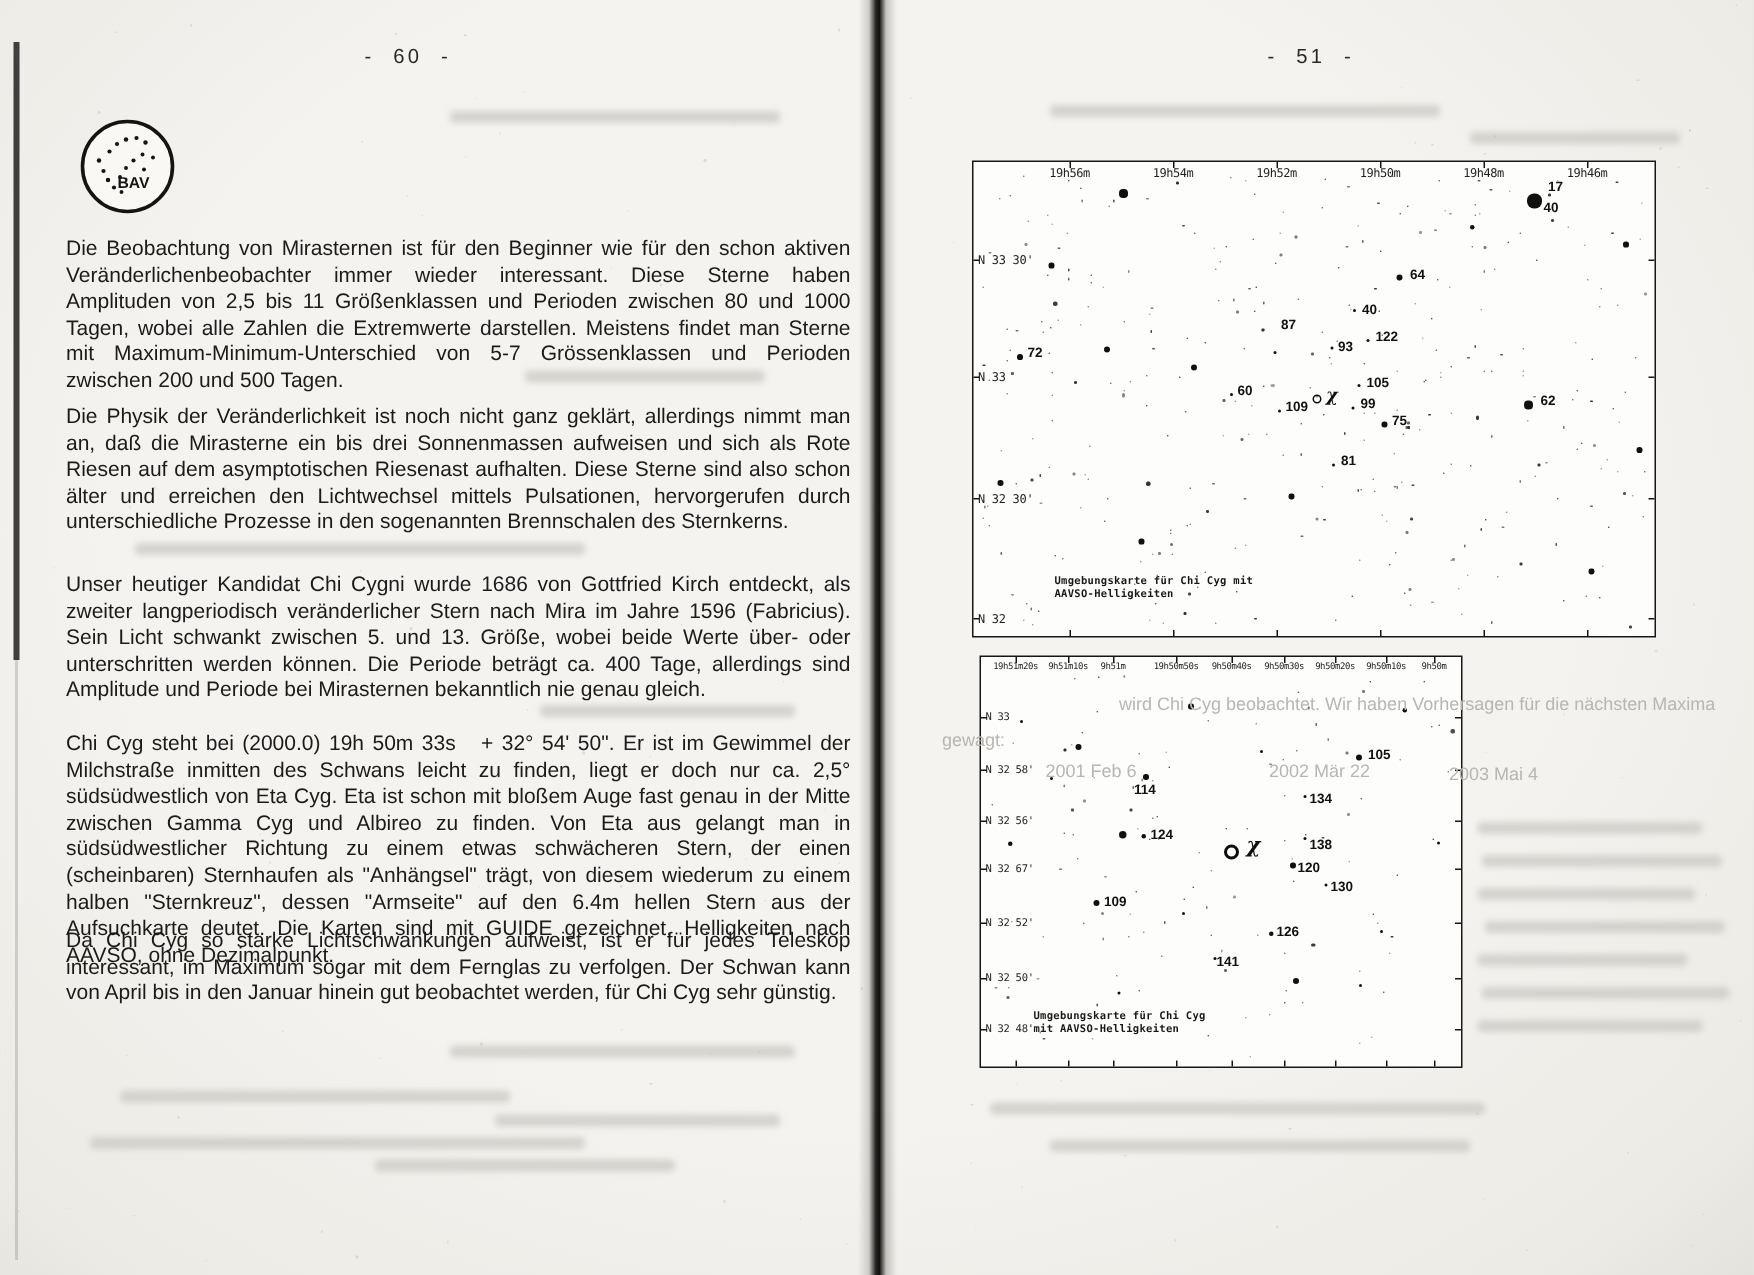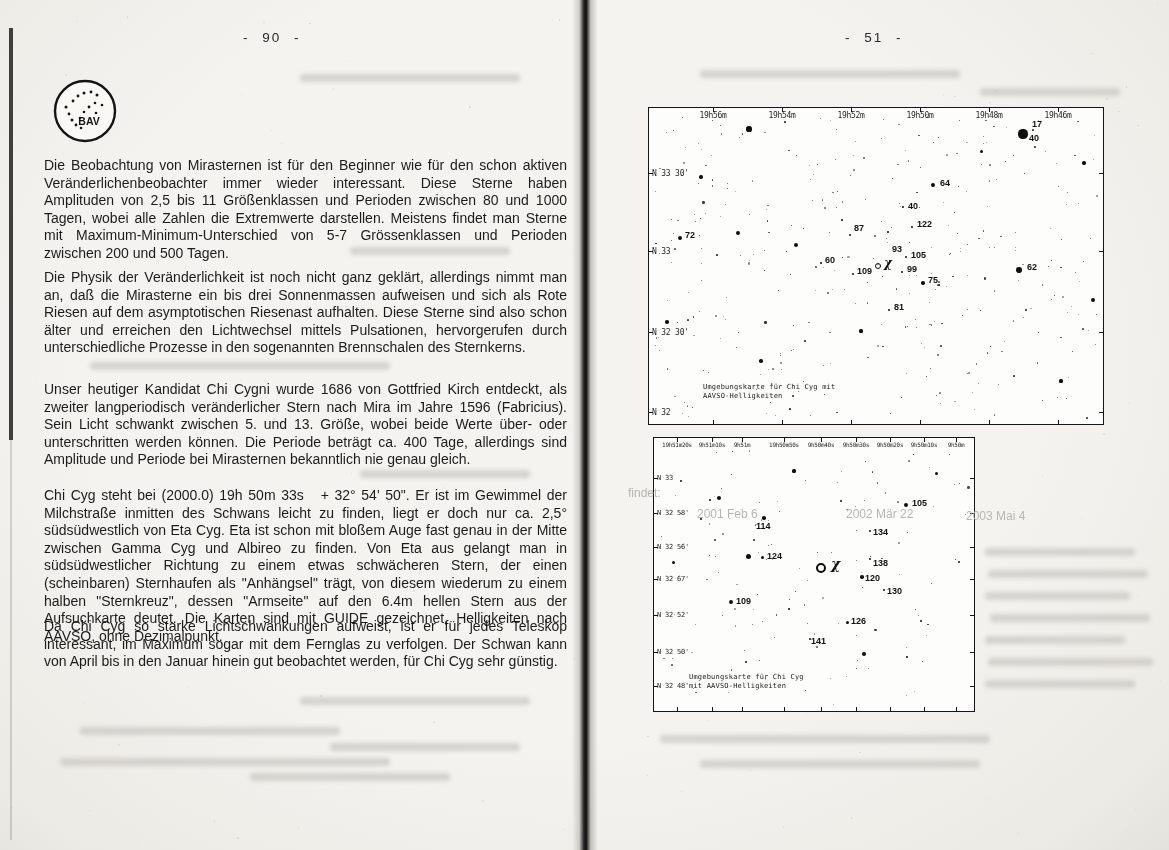--- a/index.html
+++ b/index.html
@@ -48,21 +48,21 @@
     font-family:"DejaVu Sans Mono", monospace; color:#1f1f1f; letter-spacing:-0.2px;
   }
   .tick { position:absolute; background:#161616; }
   .star { position:absolute; border-radius:50%; background:#101010; }
   .star.open  { background:transparent; border:1.6px solid #101010; }
   .star.open2 { background:transparent; border:2.4px solid #0c0c0c; }
   .slabel { position:absolute; font-weight:bold; color:#101010; white-space:nowrap;
             font-family:"Liberation Sans", sans-serif; line-height:1; }
   .slabel.chi { font-family:"DejaVu Serif", serif; font-style:italic; }
   .cap {
-    position:absolute; font-family:"DejaVu Sans Mono", monospace; font-weight:normal;
+    position:absolute; font-family:"DejaVu Sans Mono", monospace; font-weight:bold;
     font-size:7px; line-height:9px; color:#181818; letter-spacing:.2px;
   }
   .speck  { position:absolute; border-radius:50%; background:#161616; }
   .pspeck { position:absolute; border-radius:50%; background:#90908c; z-index:1; }
   .ghost {
     position:absolute; color:#b7b6b1; z-index:5; white-space:nowrap;
     filter:blur(.4px); font-family:"Liberation Sans", sans-serif;
   }
   .smudge {
     position:absolute; height:8px; background:#cbcac5; filter:blur(2px);
@@ -70,21 +70,21 @@
   }
 </style>
 </head>
 <body>
 
 <div id="scan">
   <div id="edge-line"></div>
   <div id="edge-line2"></div>
   <div id="gutter"></div>
 
-  <div class="page-num" id="pn-left">- 90 -</div>
+  <div class="page-num" id="pn-left">- 60 -</div>
   <div class="page-num" id="pn-right">- 51 -</div>
 
   <div id="logo">
     <svg width="68" height="68" viewBox="0 0 68 68">
       <circle cx="34" cy="34" r="30" fill="#f9f8f4" stroke="#141414" stroke-width="2.4"></circle>
       <g fill="#141414">
         <circle cx="15" cy="30" r="1.5"></circle>
           <circle cx="18" cy="37" r="1.4"></circle>
         <circle cx="21" cy="43" r="1.5"></circle>
           <circle cx="25" cy="48" r="1.4"></circle>
@@ -498,22 +498,22 @@
       <div class="star" style="left: 16.2px; top: 212.2px; width: 3.6px; height: 3.6px;"></div>
       <div class="star" style="left: 330.5px; top: 41.5px; width: 3px; height: 3px;"></div>
       <div class="star" style="left: 210.4px; top: 221.4px; width: 3.2px; height: 3.2px;"></div>
       <div class="star" style="left: 110.3px; top: 251.3px; width: 3.4px; height: 3.4px;"></div>
       <div class="star" style="left: 410.4px; top: 271.4px; width: 3.2px; height: 3.2px;"></div>
       <div class="slabel" style="left: 383px; top: 12px; font-size: 9px;">17</div>
       <div class="slabel" style="left: 380px; top: 26px; font-size: 9px;">40</div>
       <div class="slabel" style="left: 291px; top: 71px; font-size: 9px;">64</div>
       <div class="slabel" style="left: 259px; top: 94px; font-size: 9px;">40</div>
       <div class="slabel" style="left: 268px; top: 112px; font-size: 9px;">122</div>
-      <div class="slabel" style="left: 205px; top: 116px; font-size: 9px;">87</div>
-      <div class="slabel" style="left: 243px; top: 137px; font-size: 9px;">93</div>
+      <div class="slabel" style="left: 205px; top: 104px; font-size: 9px;">87</div>
+      <div class="slabel" style="left: 243px; top: 119px; font-size: 9px;">93</div>
       <div class="slabel" style="left: 36px; top: 123px; font-size: 9px;">72</div>
       <div class="slabel" style="left: 176px; top: 148px; font-size: 9px;">60</div>
       <div class="slabel" style="left: 262px; top: 143px; font-size: 9px;">105</div>
       <div class="slabel" style="left: 258px; top: 157px; font-size: 9px;">99</div>
       <div class="slabel" style="left: 208px; top: 159px; font-size: 9px;">109</div>
       <div class="slabel" style="left: 279px; top: 168px; font-size: 9px;">75</div>
       <div class="slabel" style="left: 378px; top: 155px; font-size: 9px;">62</div>
       <div class="slabel" style="left: 245px; top: 195px; font-size: 9px;">81</div>
       <div class="slabel chi" style="left: 235px; top: 149px; font-size: 12px;">χ</div>
       <div class="cap" style="left: 54px; top: 275px;">
@@ -719,21 +719,22 @@
       <div class="slabel" style="left: 233px; top: 149px; font-size: 9px;">130</div>
       <div class="slabel" style="left: 82px; top: 159px; font-size: 9px;">109</div>
       <div class="slabel" style="left: 197px; top: 179px; font-size: 9px;">126</div>
       <div class="slabel" style="left: 157px; top: 199px; font-size: 9px;">141</div>
       <div class="slabel chi" style="left: 177px; top: 119px; font-size: 14px;">χ</div>
       <div class="cap" style="left: 35px; top: 235px;">
         <div>Umgebungskarte für Chi Cyg</div>
         <div>mit AAVSO-Helligkeiten</div>
       </div>
     </div>
-    <div class="ghost" style="left: 628px; top: 486px; font-size: 12px;">findet:</div>
+    <div class="ghost" style="left: 746px; top: 462px; font-size: 12px;">wird Chi Cyg beobachtet. Wir haben Vorhersagen für die nächsten Maxima</div>
+    <div class="ghost" style="left: 628px; top: 486px; font-size: 12px;">gewagt:</div>
     <div class="ghost" style="left: 697px; top: 507px; font-size: 12px;">2001 Feb 6</div>
     <div class="ghost" style="left: 846px; top: 507px; font-size: 12px;">2002 Mär 22</div>
     <div class="ghost" style="left: 966px; top: 509px; font-size: 12px;">2003 Mai 4</div>
     <div class="smudge" style="left: 300px; top: 74px; width: 220px;"></div>
     <div class="smudge" style="left: 350px; top: 247px; width: 160px;"></div>
     <div class="smudge" style="left: 90px; top: 362px; width: 300px;"></div>
     <div class="smudge" style="left: 360px; top: 470px; width: 170px;"></div>
     <div class="smudge" style="left: 300px; top: 697px; width: 230px;"></div>
     <div class="smudge" style="left: 80px; top: 727px; width: 260px;"></div>
     <div class="smudge" style="left: 330px; top: 743px; width: 190px;"></div>

